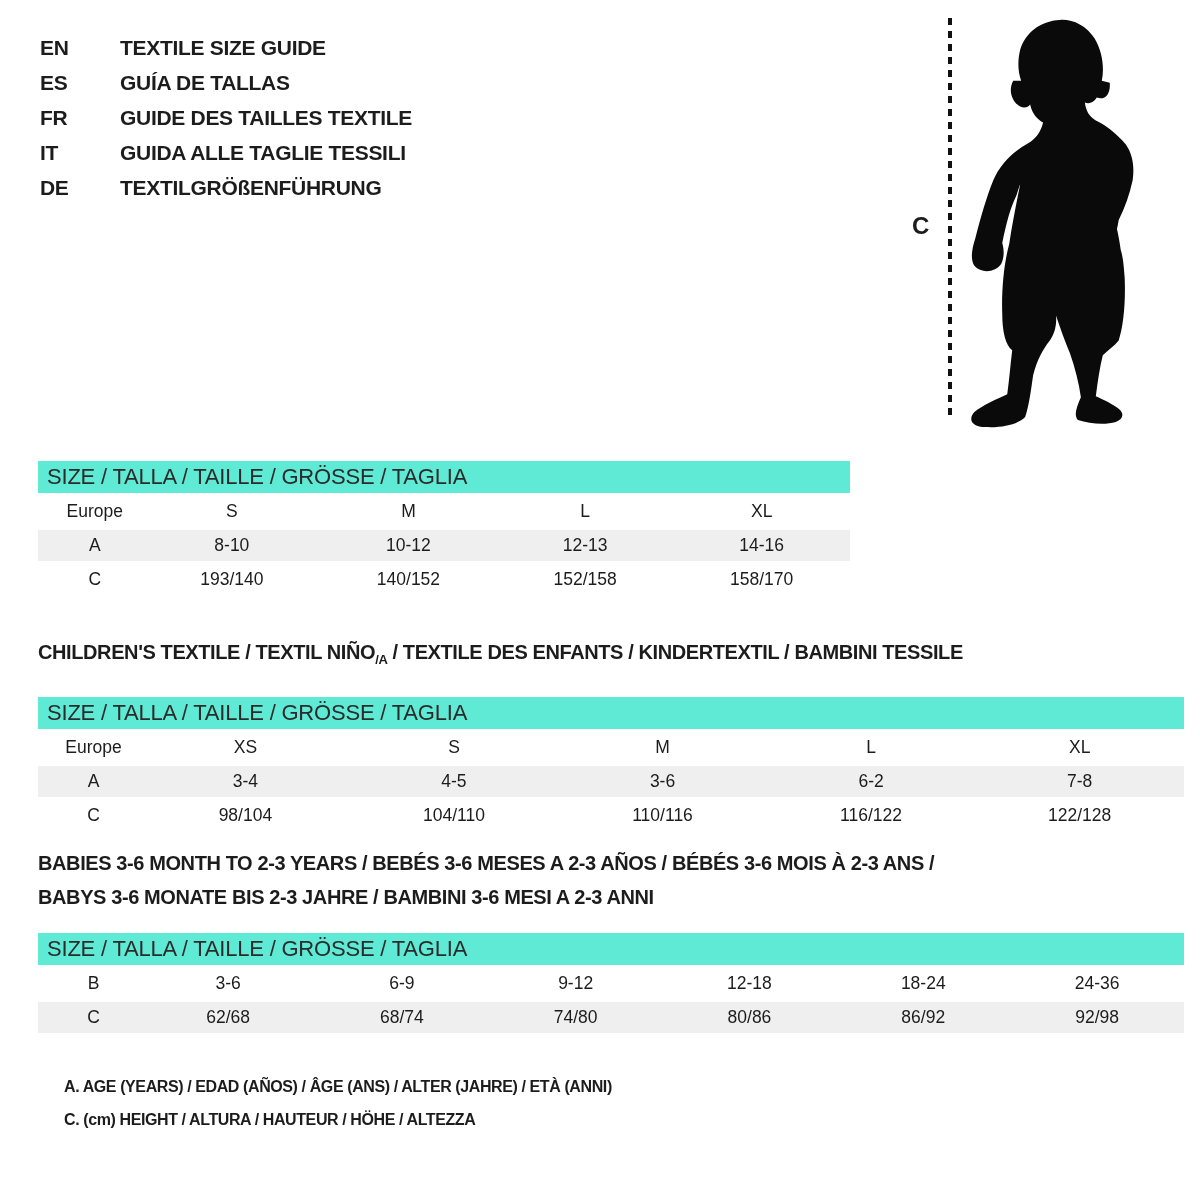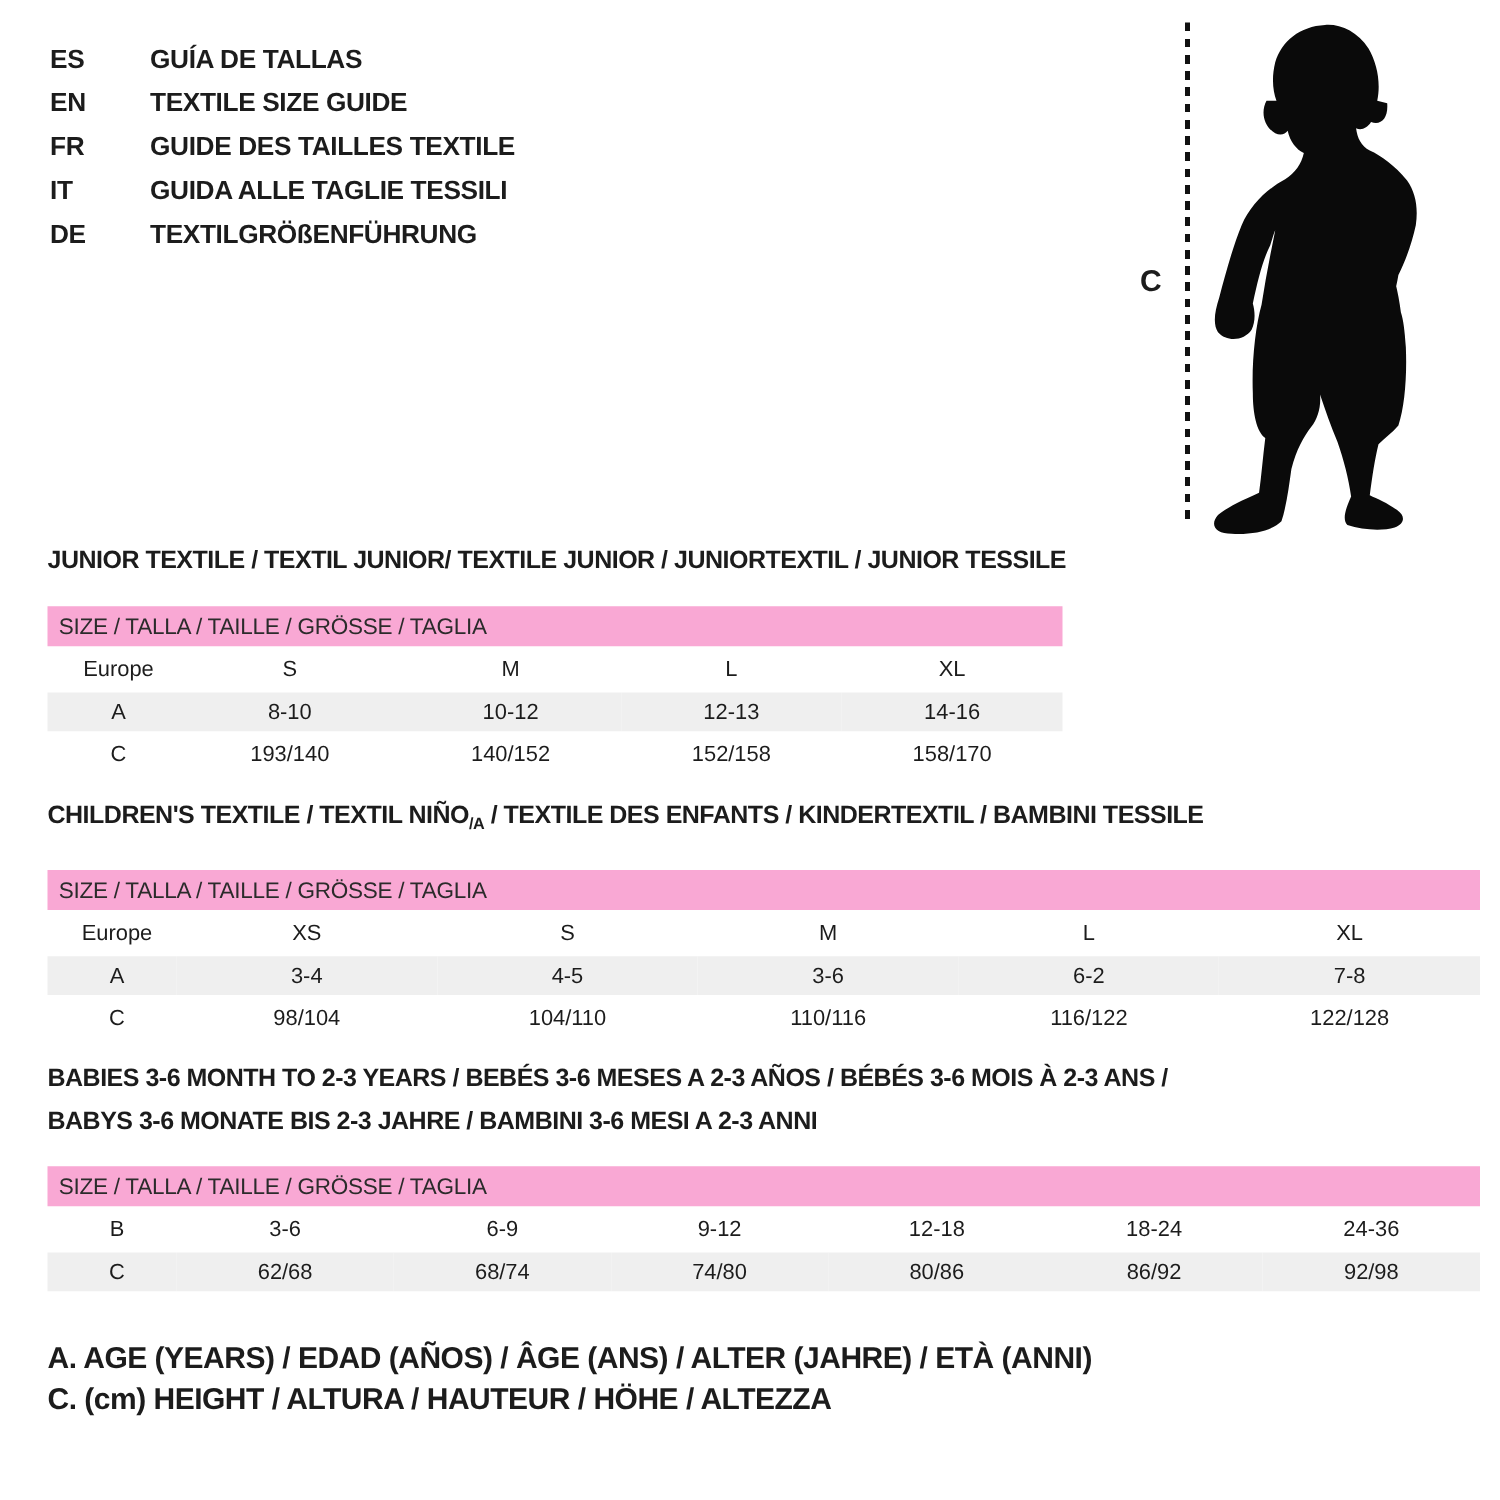--- a/index.html
+++ b/index.html
@@ -79,57 +79,58 @@
   .babies-heading-line { line-height: 34px; }
 
   table {
     width: 100%;
     border-collapse: separate;
     border-spacing: 0 3px;
     font-size: 17.5px;
     margin-top: 22px;
   }
   .size-bar td {
-    background: #f9a8d4;
+    background: #5eead4;
     height: 30px;
     padding-left: 9px;
-    font-size: 18px;
+    font-size: 22px;
     color: #2b2b2b;
     letter-spacing: -0.2px;
   }
   td { height: 29px; }
   .label-cell { text-align: center; padding-left: 9px; }
   .data-cell  { text-align: center; }
   .row-gray td { background: #efefef; }
 
   
   .legend {
     position: absolute;
     left: 38px;
     top: 1070px;
   }
   .legend-line {
-    font-size: 24px;
+    font-size: 16px;
     font-weight: bold;
     letter-spacing: -0.4px;
     line-height: 33px;
     white-space: nowrap;
+    margin-left: 26px;
   }
 </style>
 </head>
 <body>
 
 <div class="lang-block">
   <div class="lang-row">
+    <span class="lang-code">EN</span>
+    <span class="lang-label">TEXTILE SIZE GUIDE</span>
+  </div>
+  <div class="lang-row">
     <span class="lang-code">ES</span>
     <span class="lang-label">GUÍA DE TALLAS</span>
-  </div>
-  <div class="lang-row">
-    <span class="lang-code">EN</span>
-    <span class="lang-label">TEXTILE SIZE GUIDE</span>
   </div>
   <div class="lang-row">
     <span class="lang-code">FR</span>
     <span class="lang-label">GUIDE DES TAILLES TEXTILE</span>
   </div>
   <div class="lang-row">
     <span class="lang-code">IT</span>
     <span class="lang-label">GUIDA ALLE TAGLIE TESSILI</span>
   </div>
   <div class="lang-row">
@@ -161,21 +162,20 @@
     C166,255 165,247 163,241 C161,225 157,209 152,196
     C149,189 145,185 141,188 C135,195 133,211 136,225
     C138,237 144,244 150,240 C156,234 159,223 161,211
     C167,199 172,185 175,171 C177,157 175,145 168,135
     C158,123 147,115 138,111 C131,107 128,101 127,93
     C131,95 136,93 139,88 C147,91 153,85 152,73 L144,71
     C147,57 144,41 137,29 C128,15 114,9 102,10 Z"></path>
 </svg>
 
 <div class="section section-junior">
-  <div class="section-heading">JUNIOR TEXTILE / TEXTIL JUNIOR/ TEXTILE JUNIOR / JUNIORTEXTIL / JUNIOR TESSILE</div>
   <table>
     <colgroup>
       <col style="width:13%">
         <col style="width:21.75%">
         <col style="width:21.75%">
         <col style="width:21.75%">
         <col style="width:21.75%">
     </colgroup>
     <tbody>
         <tr class="size-bar">

